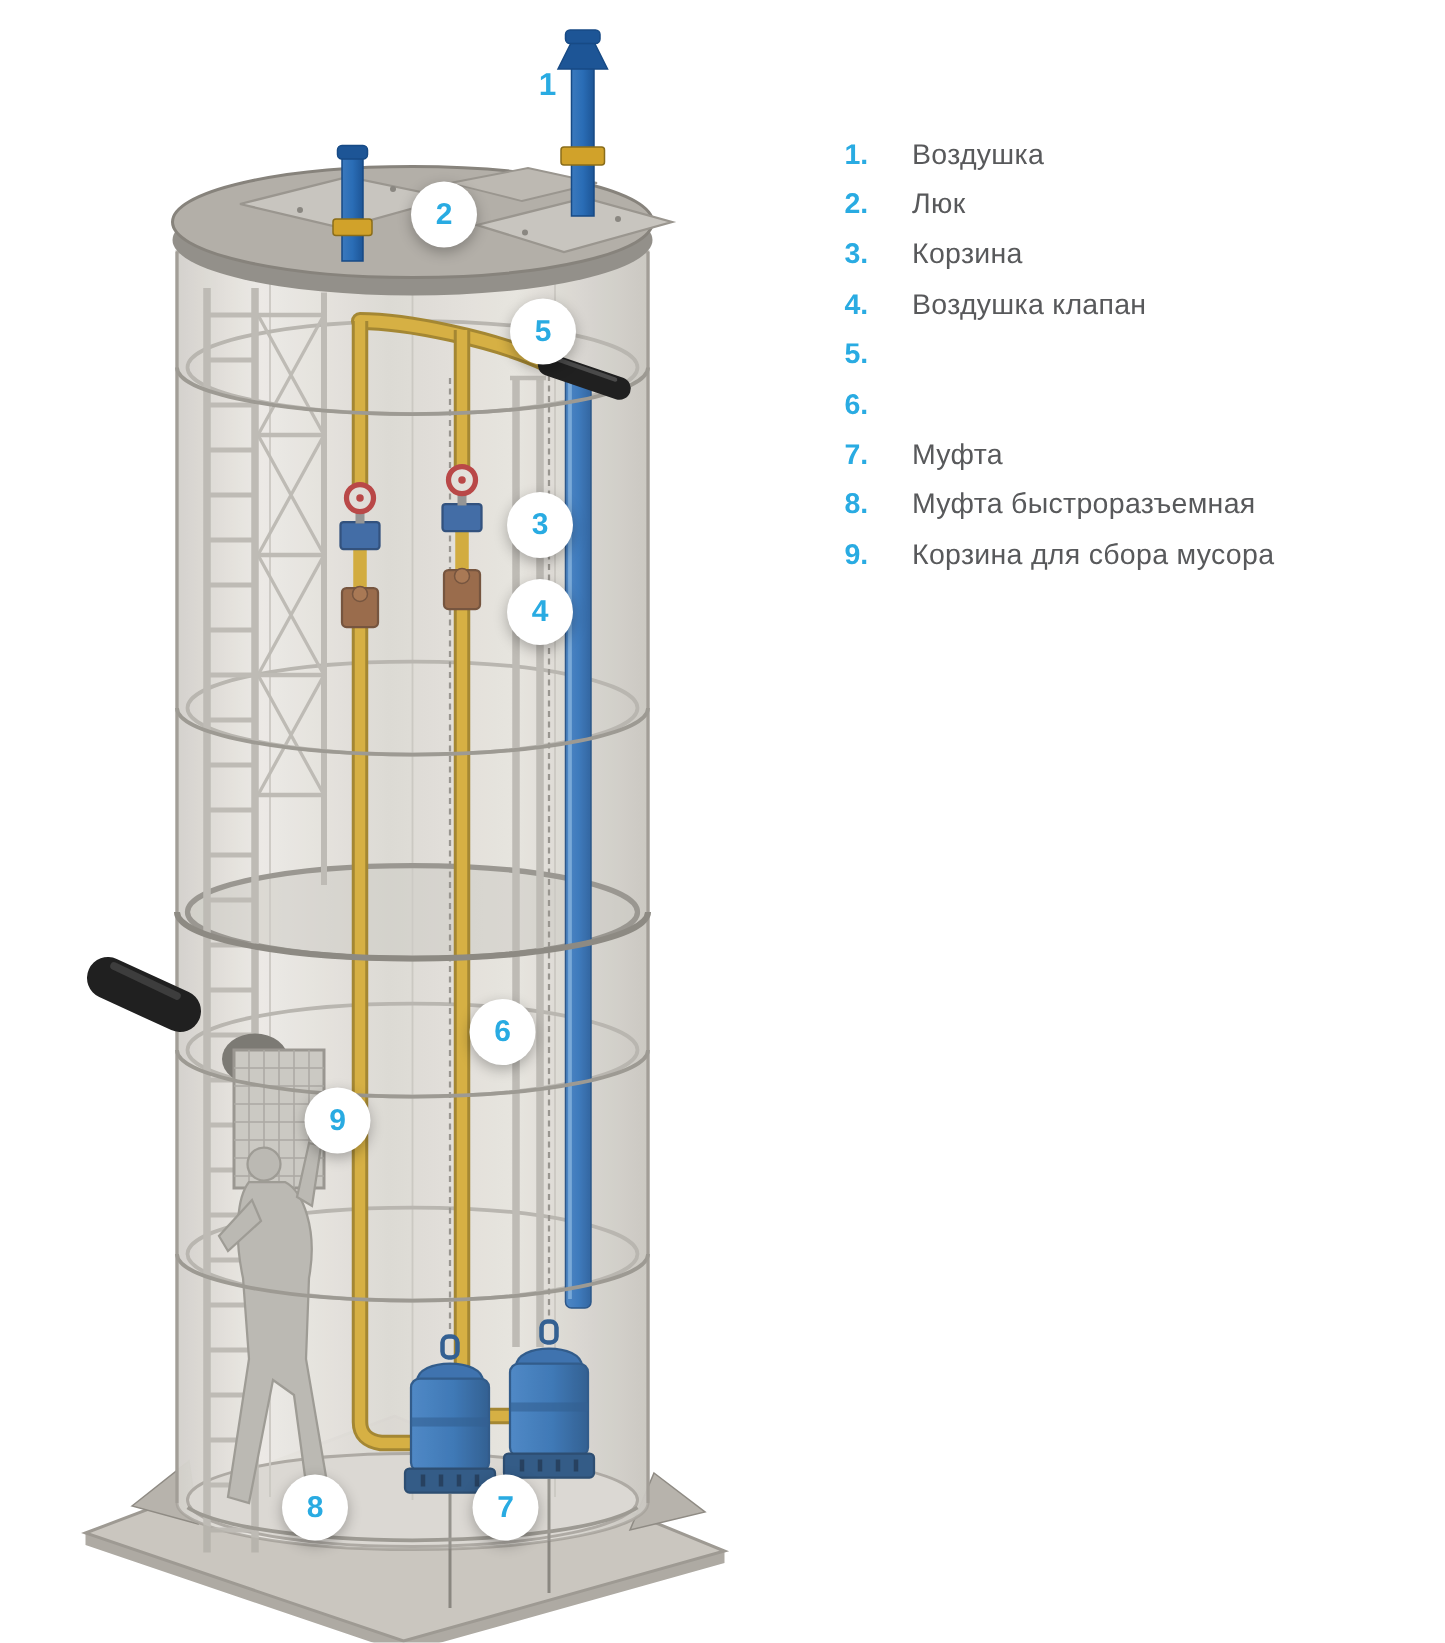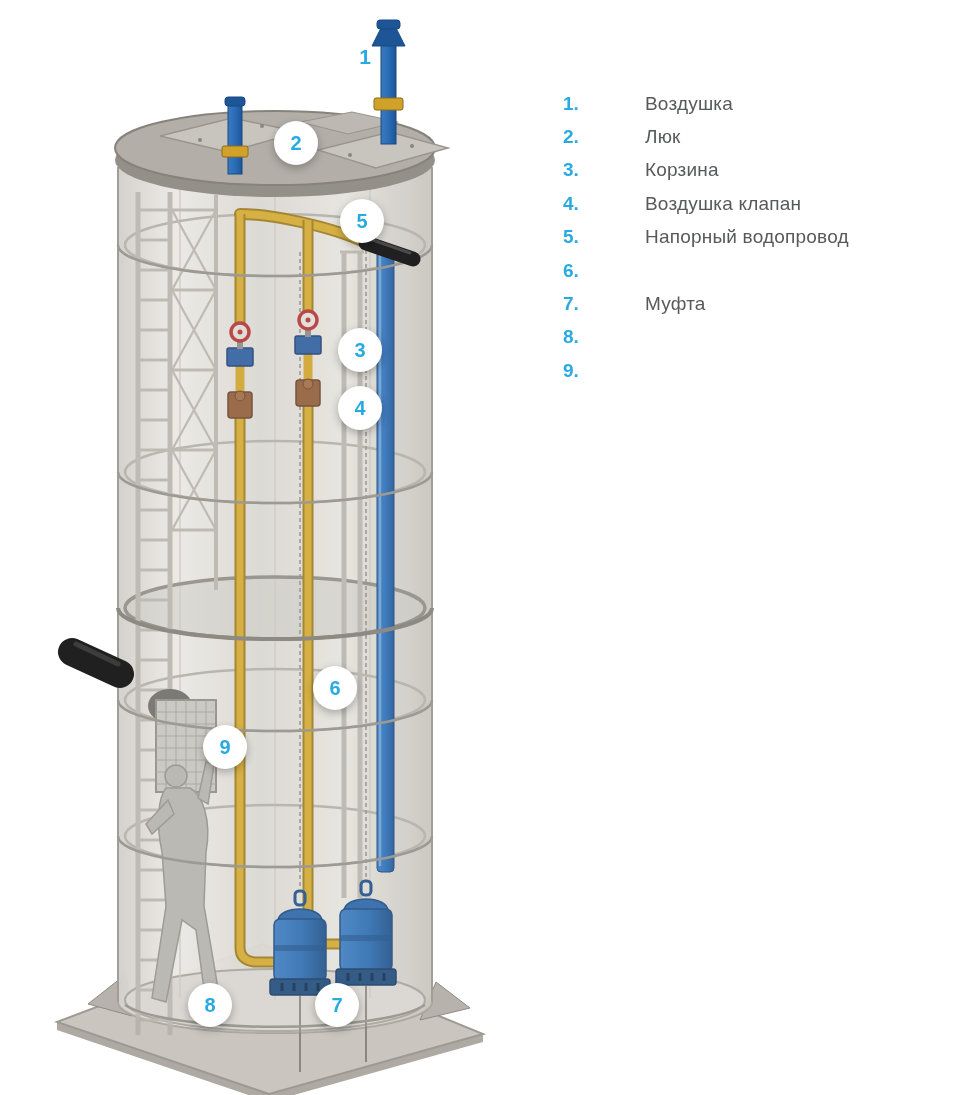--- a/index.html
+++ b/index.html
@@ -17,21 +17,21 @@
     display:flex; align-items:center; justify-content:center;
     font-weight:bold; font-size:20px; color:#29abe2; user-select:none;
   }
   .callout.plain {
     background:transparent; box-shadow:none; width:26px; height:26px; font-size:21px;
   }
 
   .legend { position:absolute; left:563px; top:87px; }
   .legend-row { display:flex; align-items:center; height:33.4px; font-size:19px; }
   .legend-num { width:45px; color:#29abe2; font-weight:bold; }
-  .legend-label { color:#58595b; letter-spacing:.2px; white-space:nowrap;margin-left:37px; }
+  .legend-label { color:#58595b; letter-spacing:.2px; white-space:nowrap; }
 </style>
 </head>
 <body>
 
 <div class="stage">
 
   <svg class="diagram-svg" width="540" height="1095" viewBox="0 0 540 1095">
     <defs>
       <linearGradient id="gradBody" x1="0" y1="0" x2="1" y2="0">
         <stop offset="0" stop-color="#cfccc6"></stop>
@@ -247,30 +247,31 @@
     <div class="legend-row">
       <span class="legend-num">3.</span>
       <span class="legend-label">Корзина</span>
     </div>
     <div class="legend-row">
       <span class="legend-num">4.</span>
       <span class="legend-label">Воздушка клапан</span>
     </div>
     <div class="legend-row">
       <span class="legend-num">5.</span>
-      <span class="legend-label">Напорный водопровод</span>
     </div>
     <div class="legend-row">
       <span class="legend-num">6.</span>
     </div>
     <div class="legend-row">
       <span class="legend-num">7.</span>
       <span class="legend-label">Муфта</span>
     </div>
     <div class="legend-row">
       <span class="legend-num">8.</span>
+      <span class="legend-label">Муфта быстроразъемная</span>
     </div>
     <div class="legend-row">
       <span class="legend-num">9.</span>
+      <span class="legend-label">Корзина для сбора мусора</span>
     </div>
   </div>
 
 </div>
 
 </body></html>

